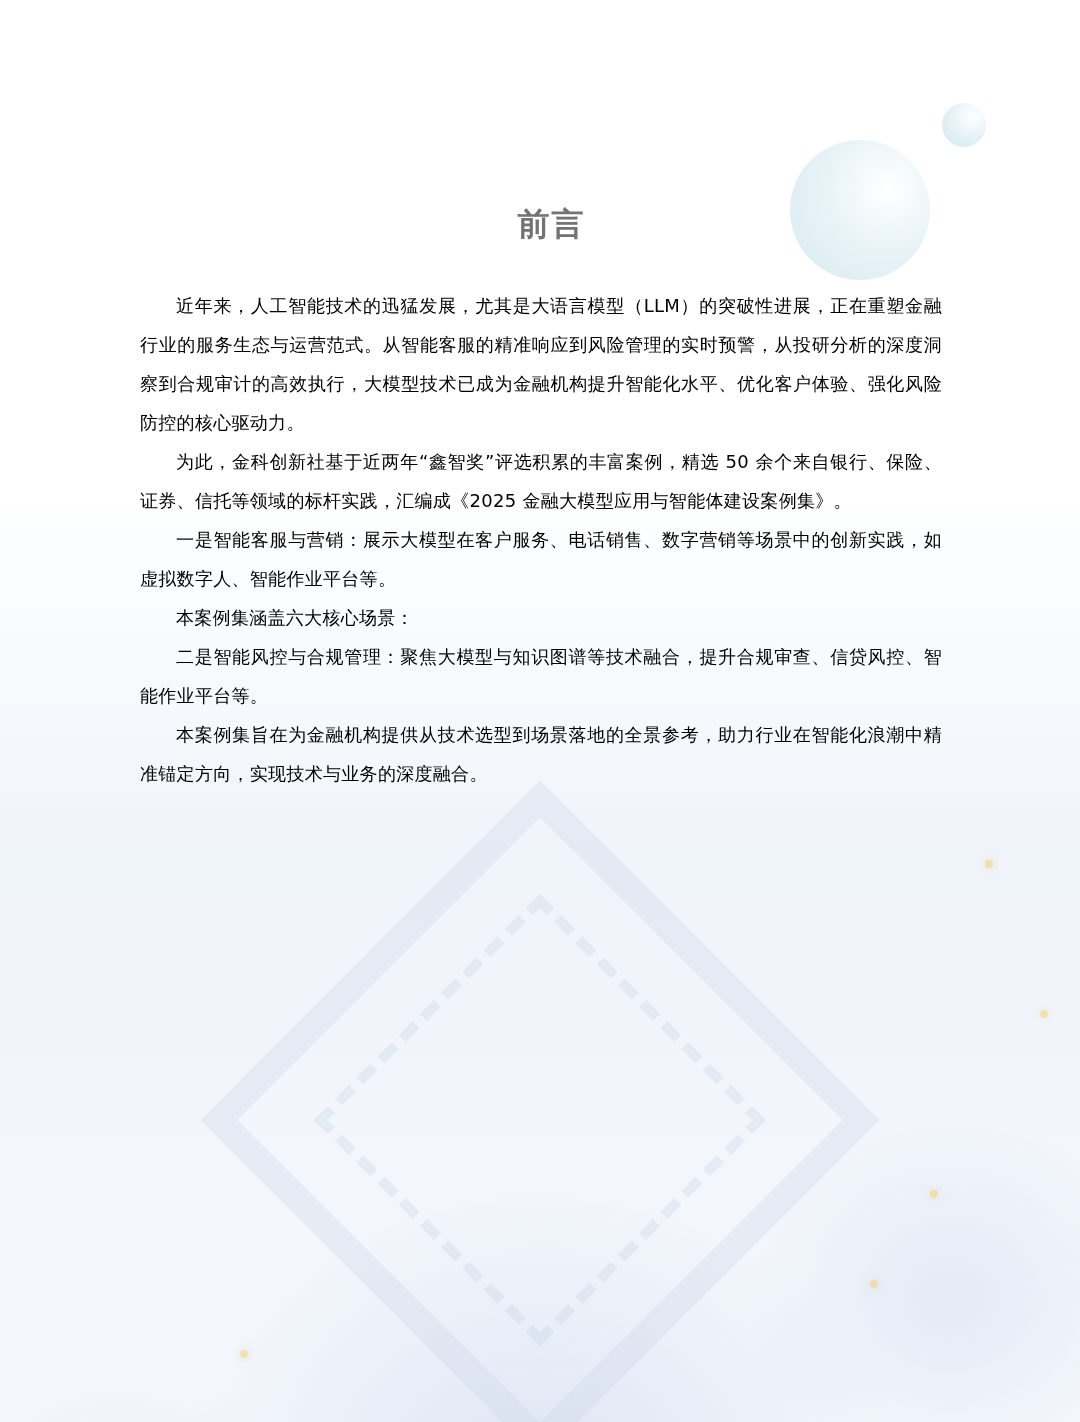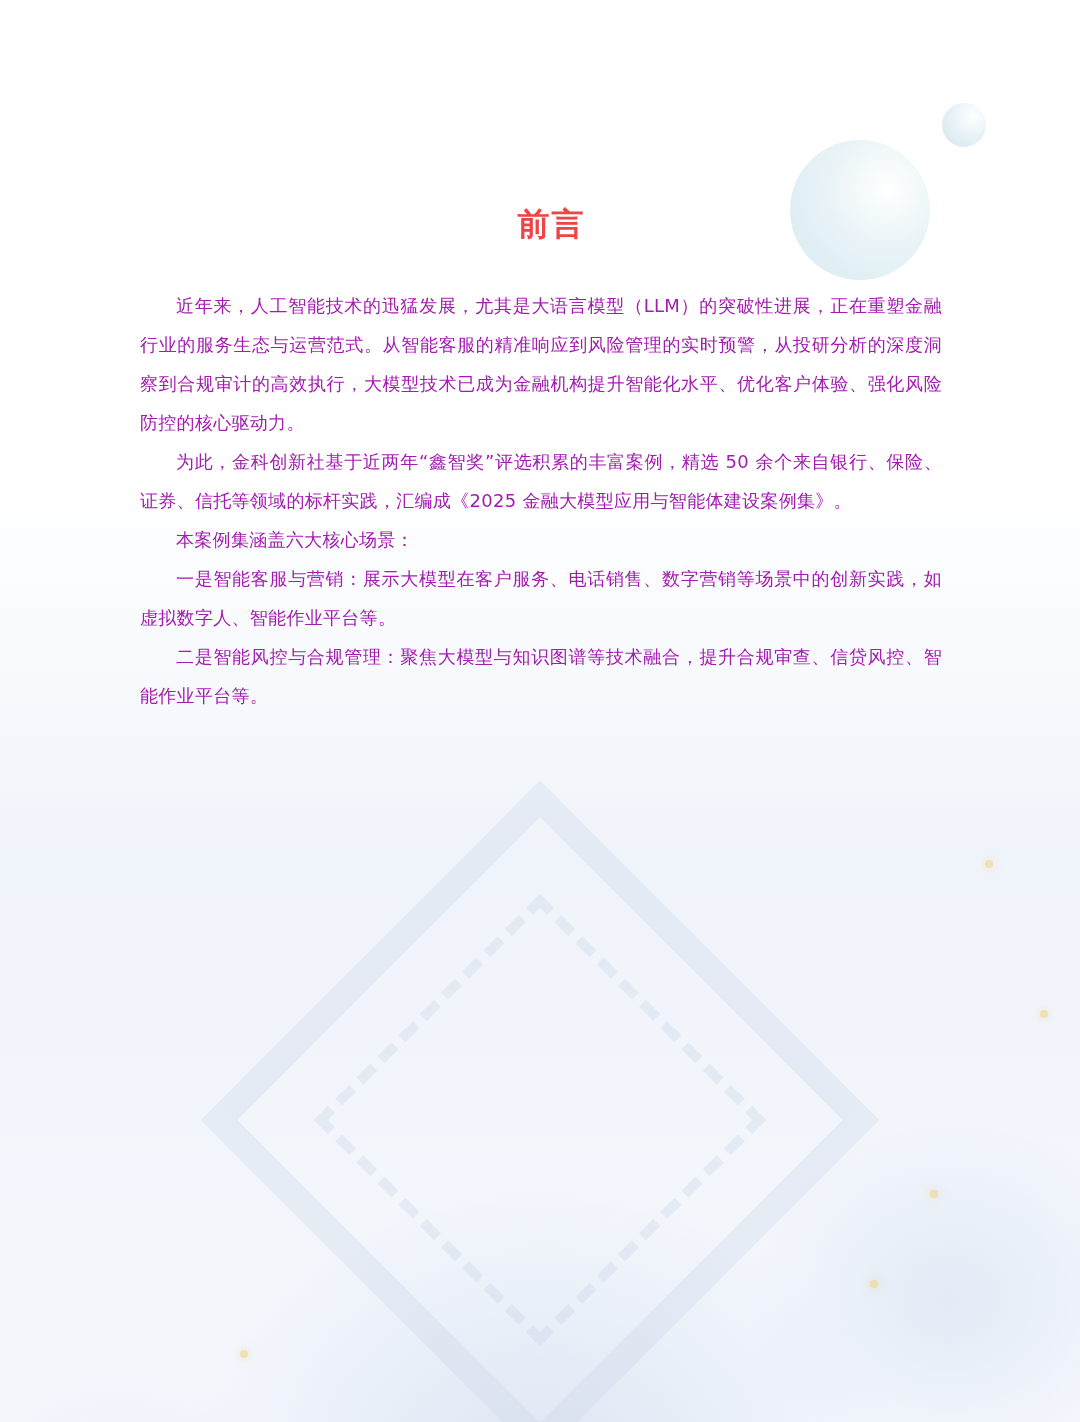--- a/index.html
+++ b/index.html
@@ -61,38 +61,38 @@
       background: radial-gradient(circle at 70% 30%, #ffffff 0%, #e3f0f5 50%, #cfe3ec 100%);
       opacity: 0.9;
     }
     .title {
       position: absolute;
       left: 0; right: 0;
       top: 203px;
       text-align: center;
       font-size: 32px;
       font-weight: bold;
-      color: #ef4444;
+      color: #737373;
       letter-spacing: 2px;
       margin: 0;
       padding-left: 23px;
     }
     .content {
       position: absolute;
       left: 140px;
       top: 286px;
       width: 802px;
     }
     .para {
       margin: 0 0 0 0;
       font-size: 18px;
       line-height: 39px;
       text-indent: 36px;
       text-align: justify;
-      color: #a21caf;
+      color: #000000;
       letter-spacing: 0.3px;
     }
   </style>
 </head>
 <body>
 
 <div class="bg-tech"></div>
 <div class="chip-shape"></div>
 <div class="chip-shape-inner"></div>
 
@@ -103,16 +103,17 @@
 <div class="glow" style="left:930px; top:1190px;"></div>
 
 <div class="bubble-large"></div>
 <div class="bubble-small"></div>
 
 <h1 class="title">前言</h1>
 
 <div class="content">
   <p class="para">近年来，人工智能技术的迅猛发展，尤其是大语言模型（LLM）的突破性进展，正在重塑金融行业的服务生态与运营范式。从智能客服的精准响应到风险管理的实时预警，从投研分析的深度洞察到合规审计的高效执行，大模型技术已成为金融机构提升智能化水平、优化客户体验、强化风险防控的核心驱动力。</p>
   <p class="para">为此，金科创新社基于近两年“鑫智奖”评选积累的丰富案例，精选 50 余个来自银行、保险、证券、信托等领域的标杆实践，汇编成《2025 金融大模型应用与智能体建设案例集》。</p>
+  <p class="para">一是智能客服与营销：展示大模型在客户服务、电话销售、数字营销等场景中的创新实践，如虚拟数字人、智能作业平台等。</p>
   <p class="para">本案例集涵盖六大核心场景：</p>
-  <p class="para">一是智能客服与营销：展示大模型在客户服务、电话销售、数字营销等场景中的创新实践，如虚拟数字人、智能作业平台等。</p>
   <p class="para">二是智能风控与合规管理：聚焦大模型与知识图谱等技术融合，提升合规审查、信贷风控、智能作业平台等。</p>
+  <p class="para">本案例集旨在为金融机构提供从技术选型到场景落地的全景参考，助力行业在智能化浪潮中精准锚定方向，实现技术与业务的深度融合。</p>
 </div>
 
 </body></html>

